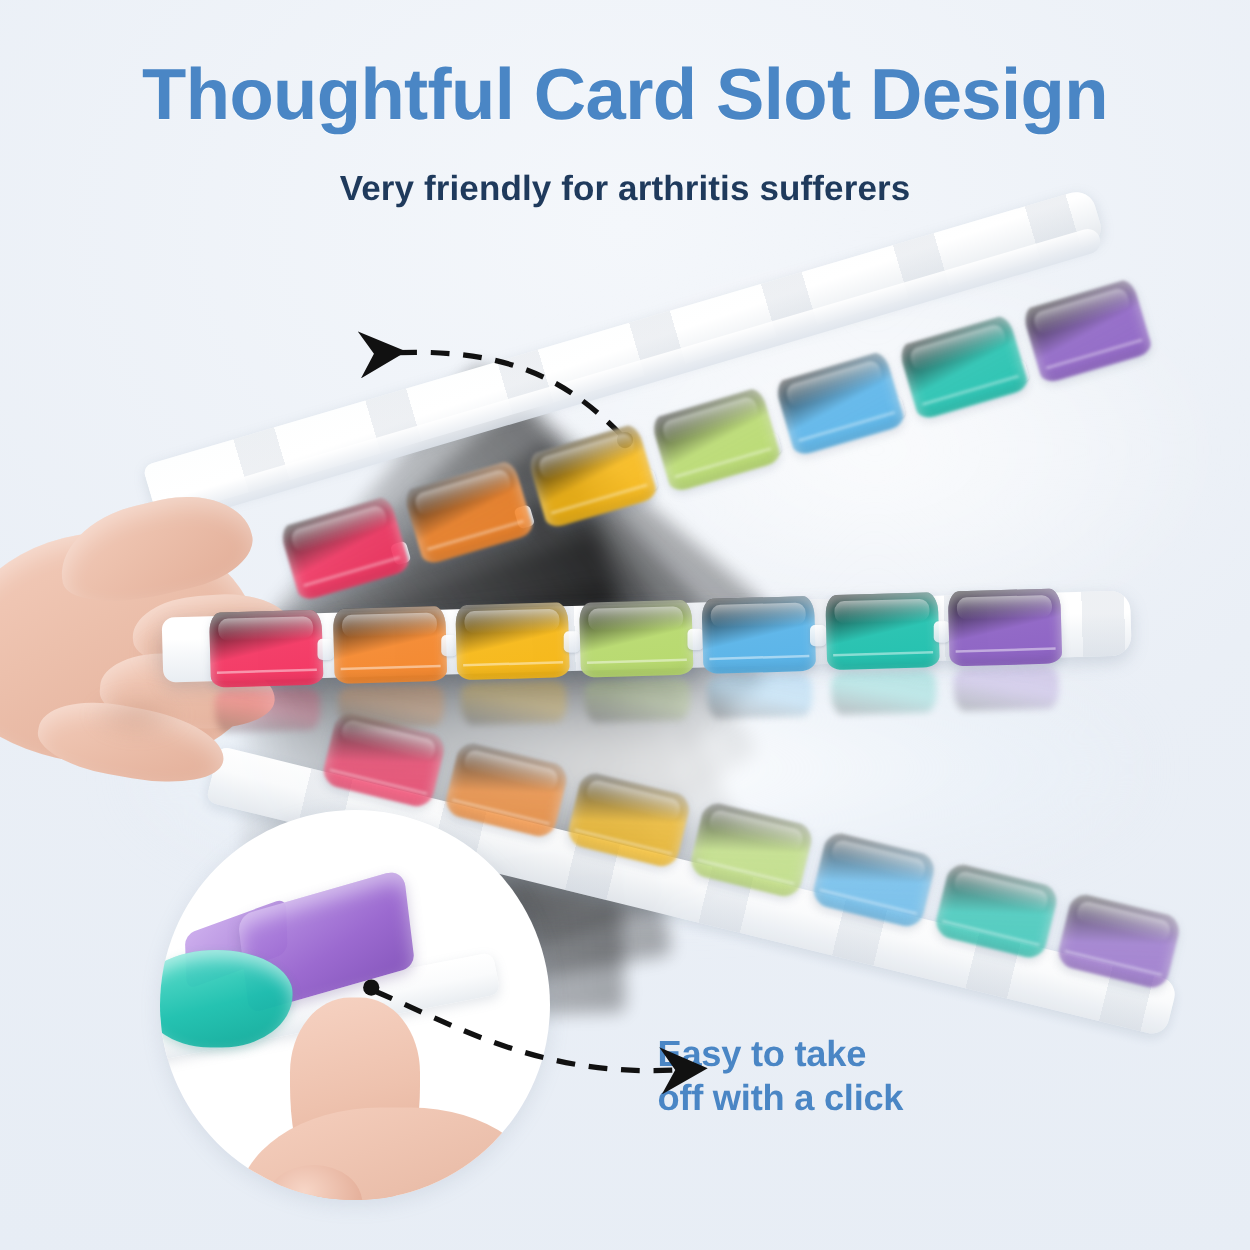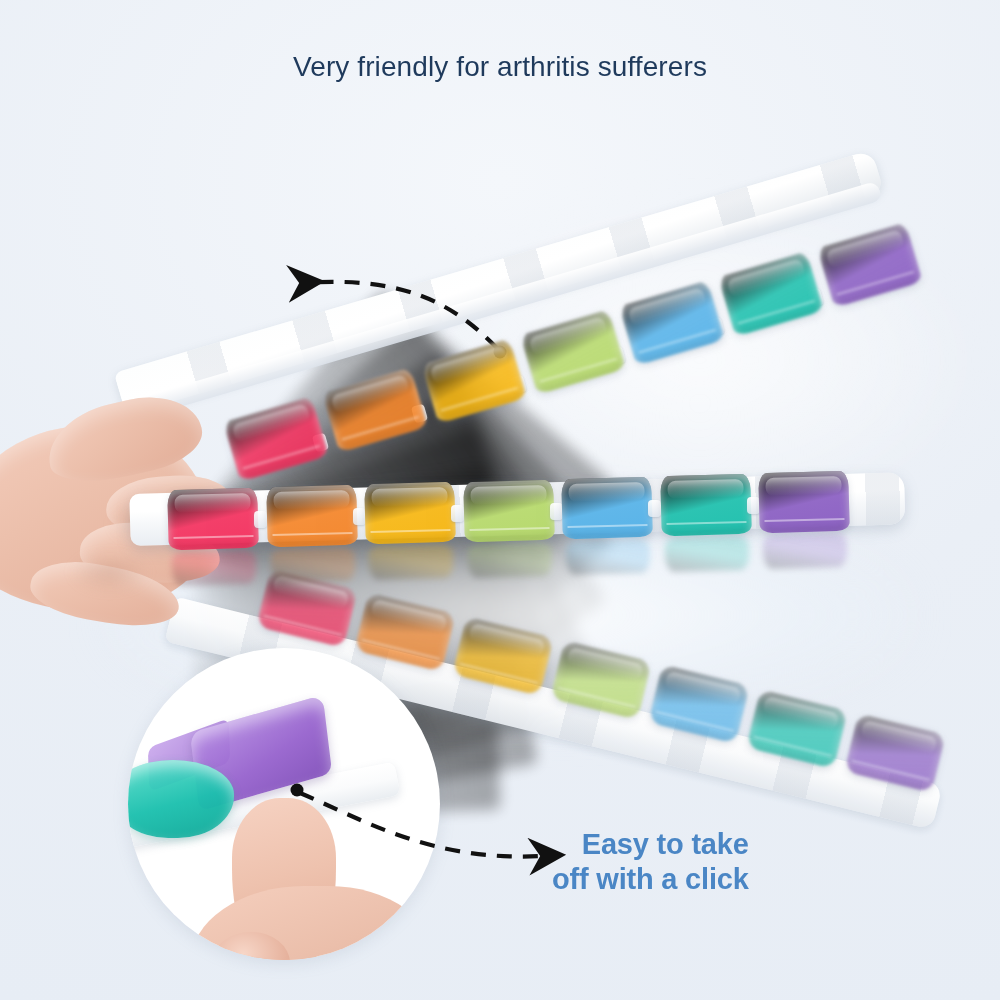--- a/index.html
+++ b/index.html
@@ -29,39 +29,39 @@
   }
   #title {
     font-size: 58px;
     font-weight: bold;
     letter-spacing: -0.5px;
     color: #4a86c5;
     line-height: 1.05;
     text-shadow: 0 1px 0 rgba(255,255,255,.6);
   }
   #subtitle {
-    margin-top: 5px;
+    margin-top: 28px;
     font-size: 28px;
-    font-weight: normal;
+    font-weight: bold;
     color: #1f3a5c;
     letter-spacing: .1px;
   }
 
   
   .callout {
     position: absolute;
     color: #4a86c5;
     font-weight: bold;
     font-size: 29px;
     line-height: 1.22;
     letter-spacing: -0.2px;
     white-space: pre-line;
   }
   #callout-firm  { left: 70px;  top: 254px; }
-  #callout-click { left: 552px; top: 827px; text-align: right; }
+  #callout-click { left: 526px; top: 827px; }
 
   
   #scene { position: absolute; inset: 0; }
 
   
   .sheen {
     position: absolute;
     border-radius: 50%;
     filter: blur(26px);
     pointer-events: none;
@@ -387,20 +387,21 @@
         <div id="inset-lid-teal"></div>
         <div id="inset-thumb"></div>
         <div id="inset-hand"></div>
         <div id="inset-knuckle"></div>
       </div>
     </div>
 
   </div>
 
   <div id="headline">
+    <div id="title">Thoughtful Card Slot Design</div>
     <div id="subtitle">Very friendly for arthritis sufferers</div>
   </div>
 
   <div class="callout" id="callout-click">Easy to take
 off with a click</div>
 
   <svg id="arrows" viewBox="0 0 1000 1000">
     <defs>
       <marker id="ah-left" markerWidth="9" markerHeight="9" refX="6" refY="4.5" orient="auto" markerUnits="strokeWidth">
         <path d="M9,0 L0,4.5 L9,9 L6.2,4.5 Z" fill="#111111"></path>

